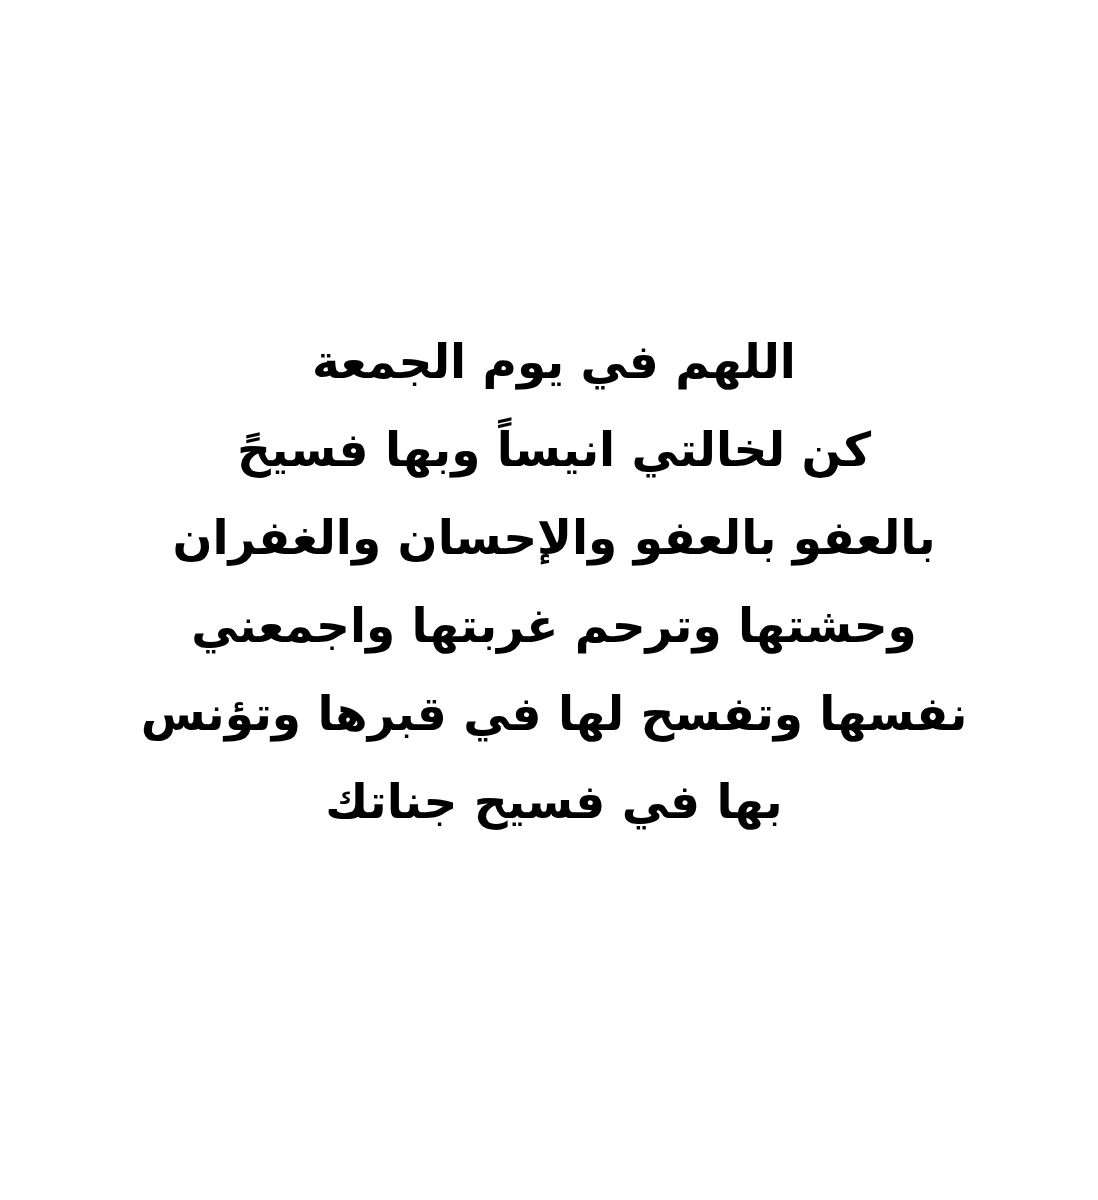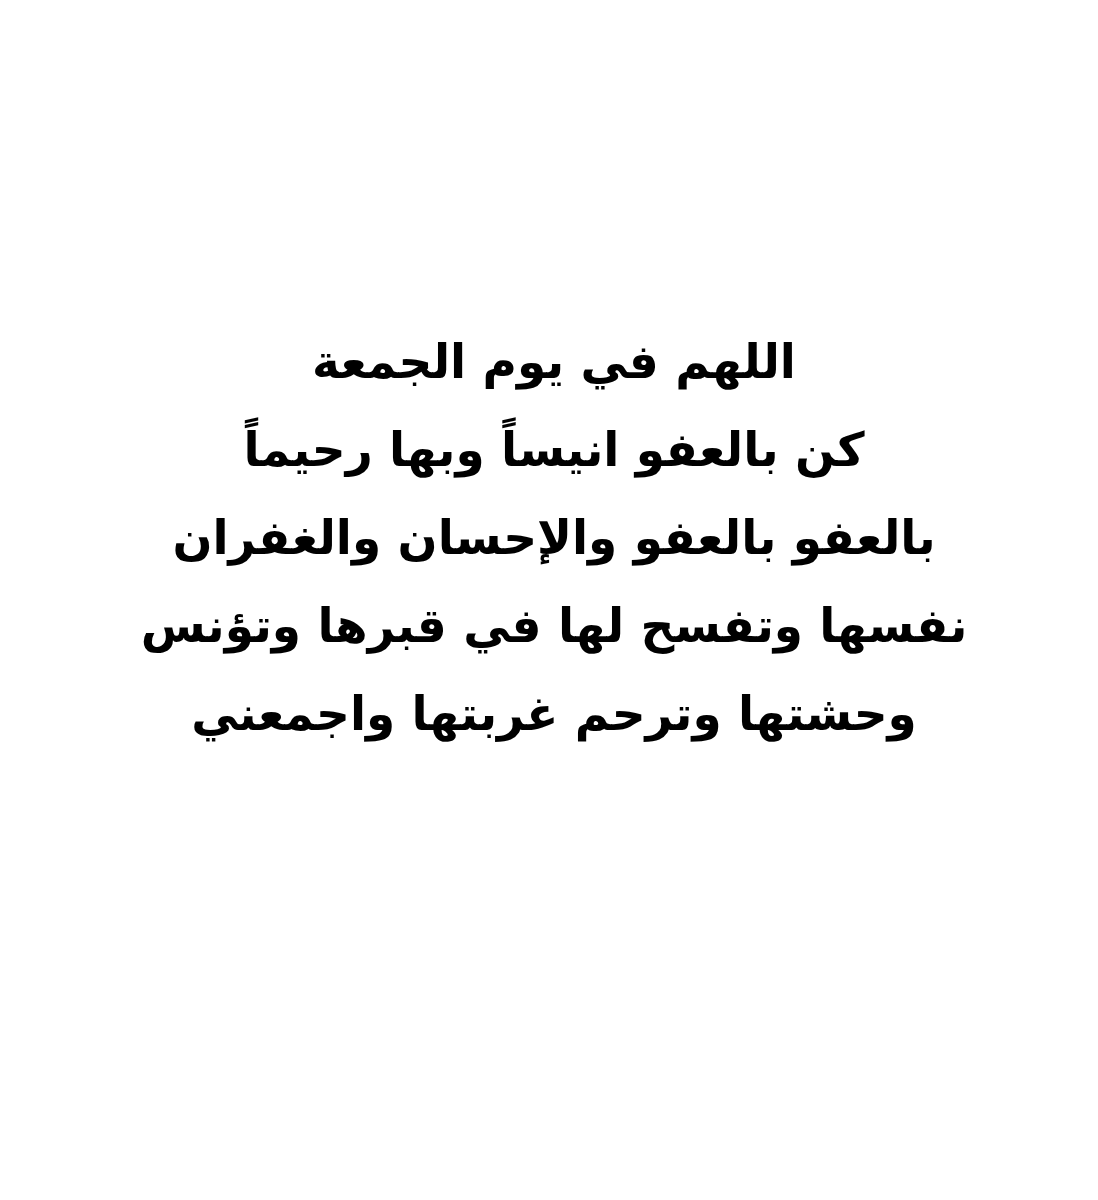--- a/index.html
+++ b/index.html
@@ -34,18 +34,19 @@
     color: #000000;
     white-space: nowrap;
   }
 </style>
 </head>
 <body>
 
 <div class="canvas">
   <div class="prayer-block">
     <p class="prayer-line">اللهم في يوم الجمعة</p>
-    <p class="prayer-line">كن بالعفو انيساً وبها رحيماً</p>
+    <p class="prayer-line">كن لخالتي انيساً وبها فسيحً</p>
     <p class="prayer-line">بالعفو بالعفو والإحسان والغفران</p>
+    <p class="prayer-line">وحشتها وترحم غربتها واجمعني</p>
     <p class="prayer-line">نفسها وتفسح لها في قبرها وتؤنس</p>
-    <p class="prayer-line">وحشتها وترحم غربتها واجمعني</p>
+    <p class="prayer-line">بها في فسيح جناتك</p>
   </div>
 </div>
 
 </body></html>

